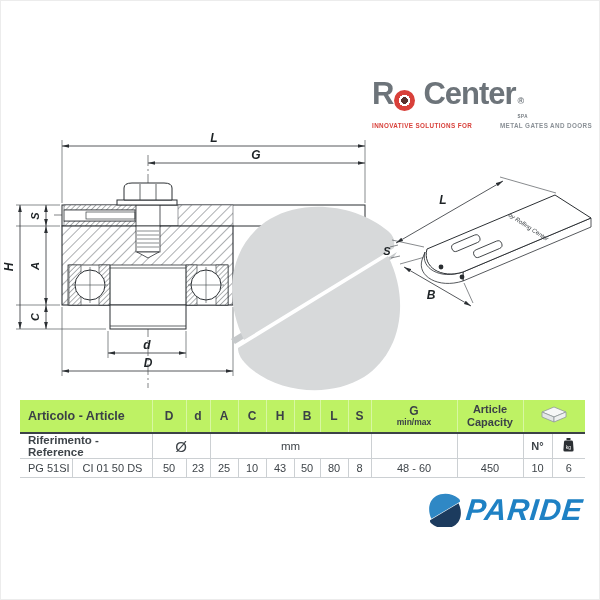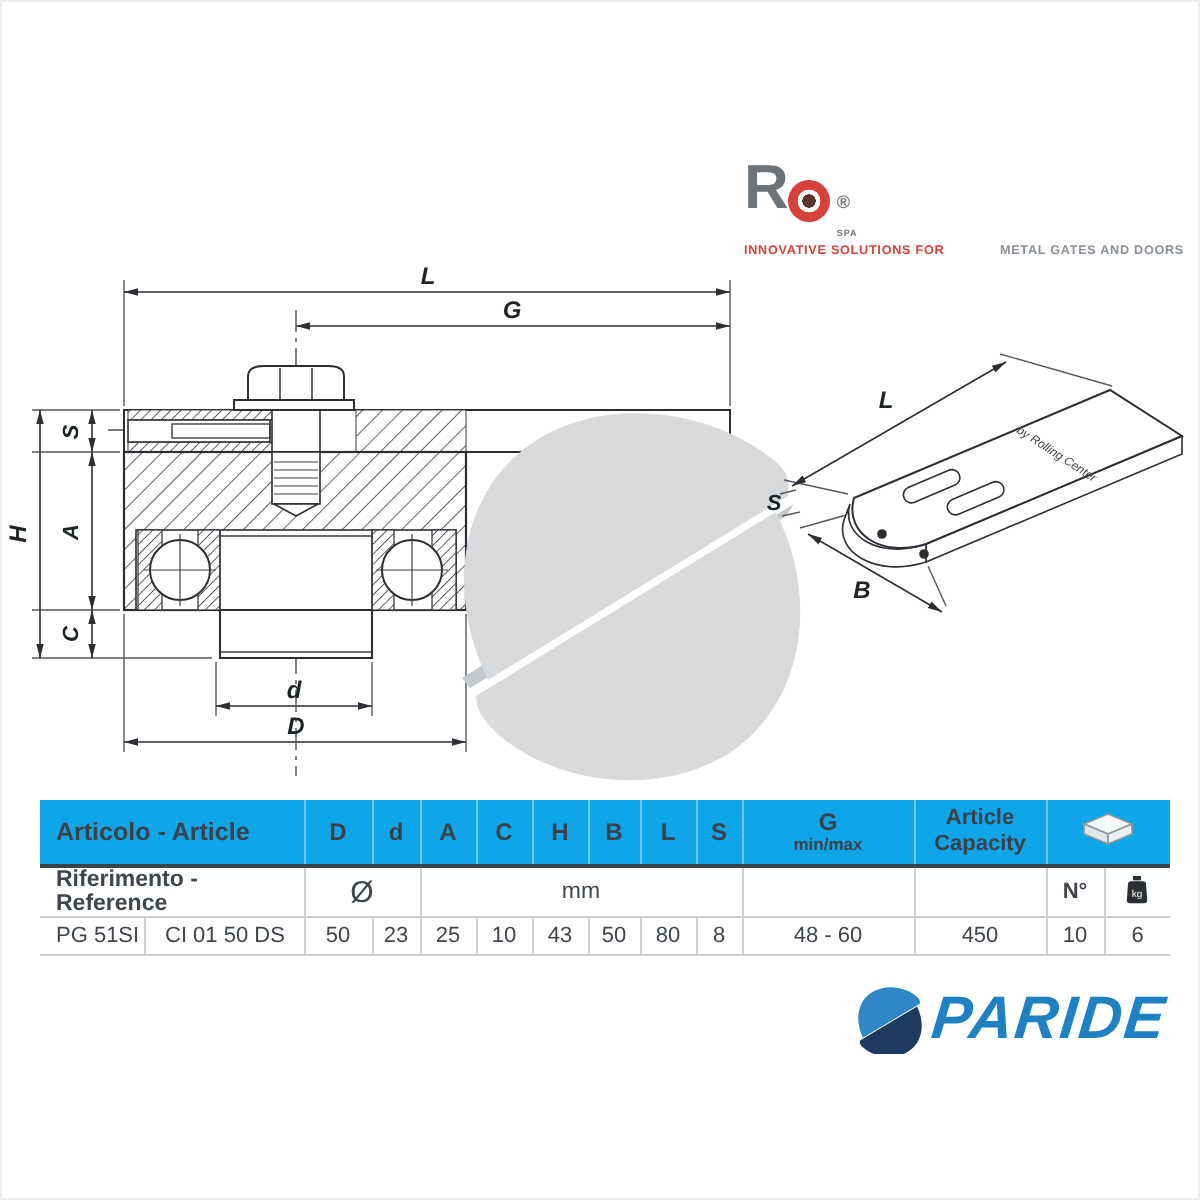--- a/index.html
+++ b/index.html
@@ -30,21 +30,21 @@
   .wht-t{fill:#fff;stroke:#2b2f33;stroke-width:.8;}
   .lab{font:italic bold 12px "Liberation Sans",sans-serif;fill:#1e2326;text-anchor:middle;}
   .lab-s{font:italic bold 11px "Liberation Sans",sans-serif;fill:#1e2326;text-anchor:middle;}
   .plate-txt{font:italic 6px "Liberation Sans",sans-serif;fill:#43484c;}
   .fan{fill:#d7d9da;} .fan2{fill:#c6c9cb;}
 
   
   table.spec{position:absolute;left:20px;top:400px;width:565px;border-collapse:collapse;
              table-layout:fixed;font-size:11px;color:#3f454a;}
   .spec td{padding:0;text-align:center;vertical-align:middle;}
-  .spec tr.hd{height:33px;background:#0ea5e9;color:#3b4147;}
+  .spec tr.hd{height:33px;background:#bef264;color:#3b4147;}
   .spec tr.hd td{font-weight:bold;font-size:12px;border-left:1px solid rgba(255,255,255,.4);}
   .spec tr.hd td:first-child{border-left:none;text-align:left;padding-left:8px;font-size:12.5px;}
   .spec tr.hd{border-bottom:2px solid #3c4247;}
   .g-sub{display:block;font-size:8.5px;font-weight:bold;line-height:1;}
   .g-top{display:block;line-height:1.1;}
   .cap2{display:block;font-size:11px;line-height:1.15;}
   .spec tr.sub{height:21px;border-bottom:1px solid #ccd0d3;}
   .spec tr.sub td.ref{text-align:left;padding-left:8px;font-weight:bold;font-size:11.5px;}
   .spec tr.sub td.dia{font-size:15px;}
   .spec tr.sub td.mm{font-weight:normal;font-size:11.5px;}
@@ -62,20 +62,21 @@
 </style>
 </head>
 <body>
 
 <div class="frame"></div>
 
 <div class="rc-logo">
   <div class="rc-word">
     <span>R</span>
     <span class="rc-o"></span>
+    <span class="rc-center">Center</span>
     <span class="rc-marks">
       <span class="rc-reg">®</span>
       <span class="rc-spa">SPA</span>
     </span>
   </div>
   <div class="rc-tag">
     <span class="red">INNOVATIVE SOLUTIONS FOR</span>
     <span class="gry">METAL GATES AND DOORS</span>
   </div>
 </div>

